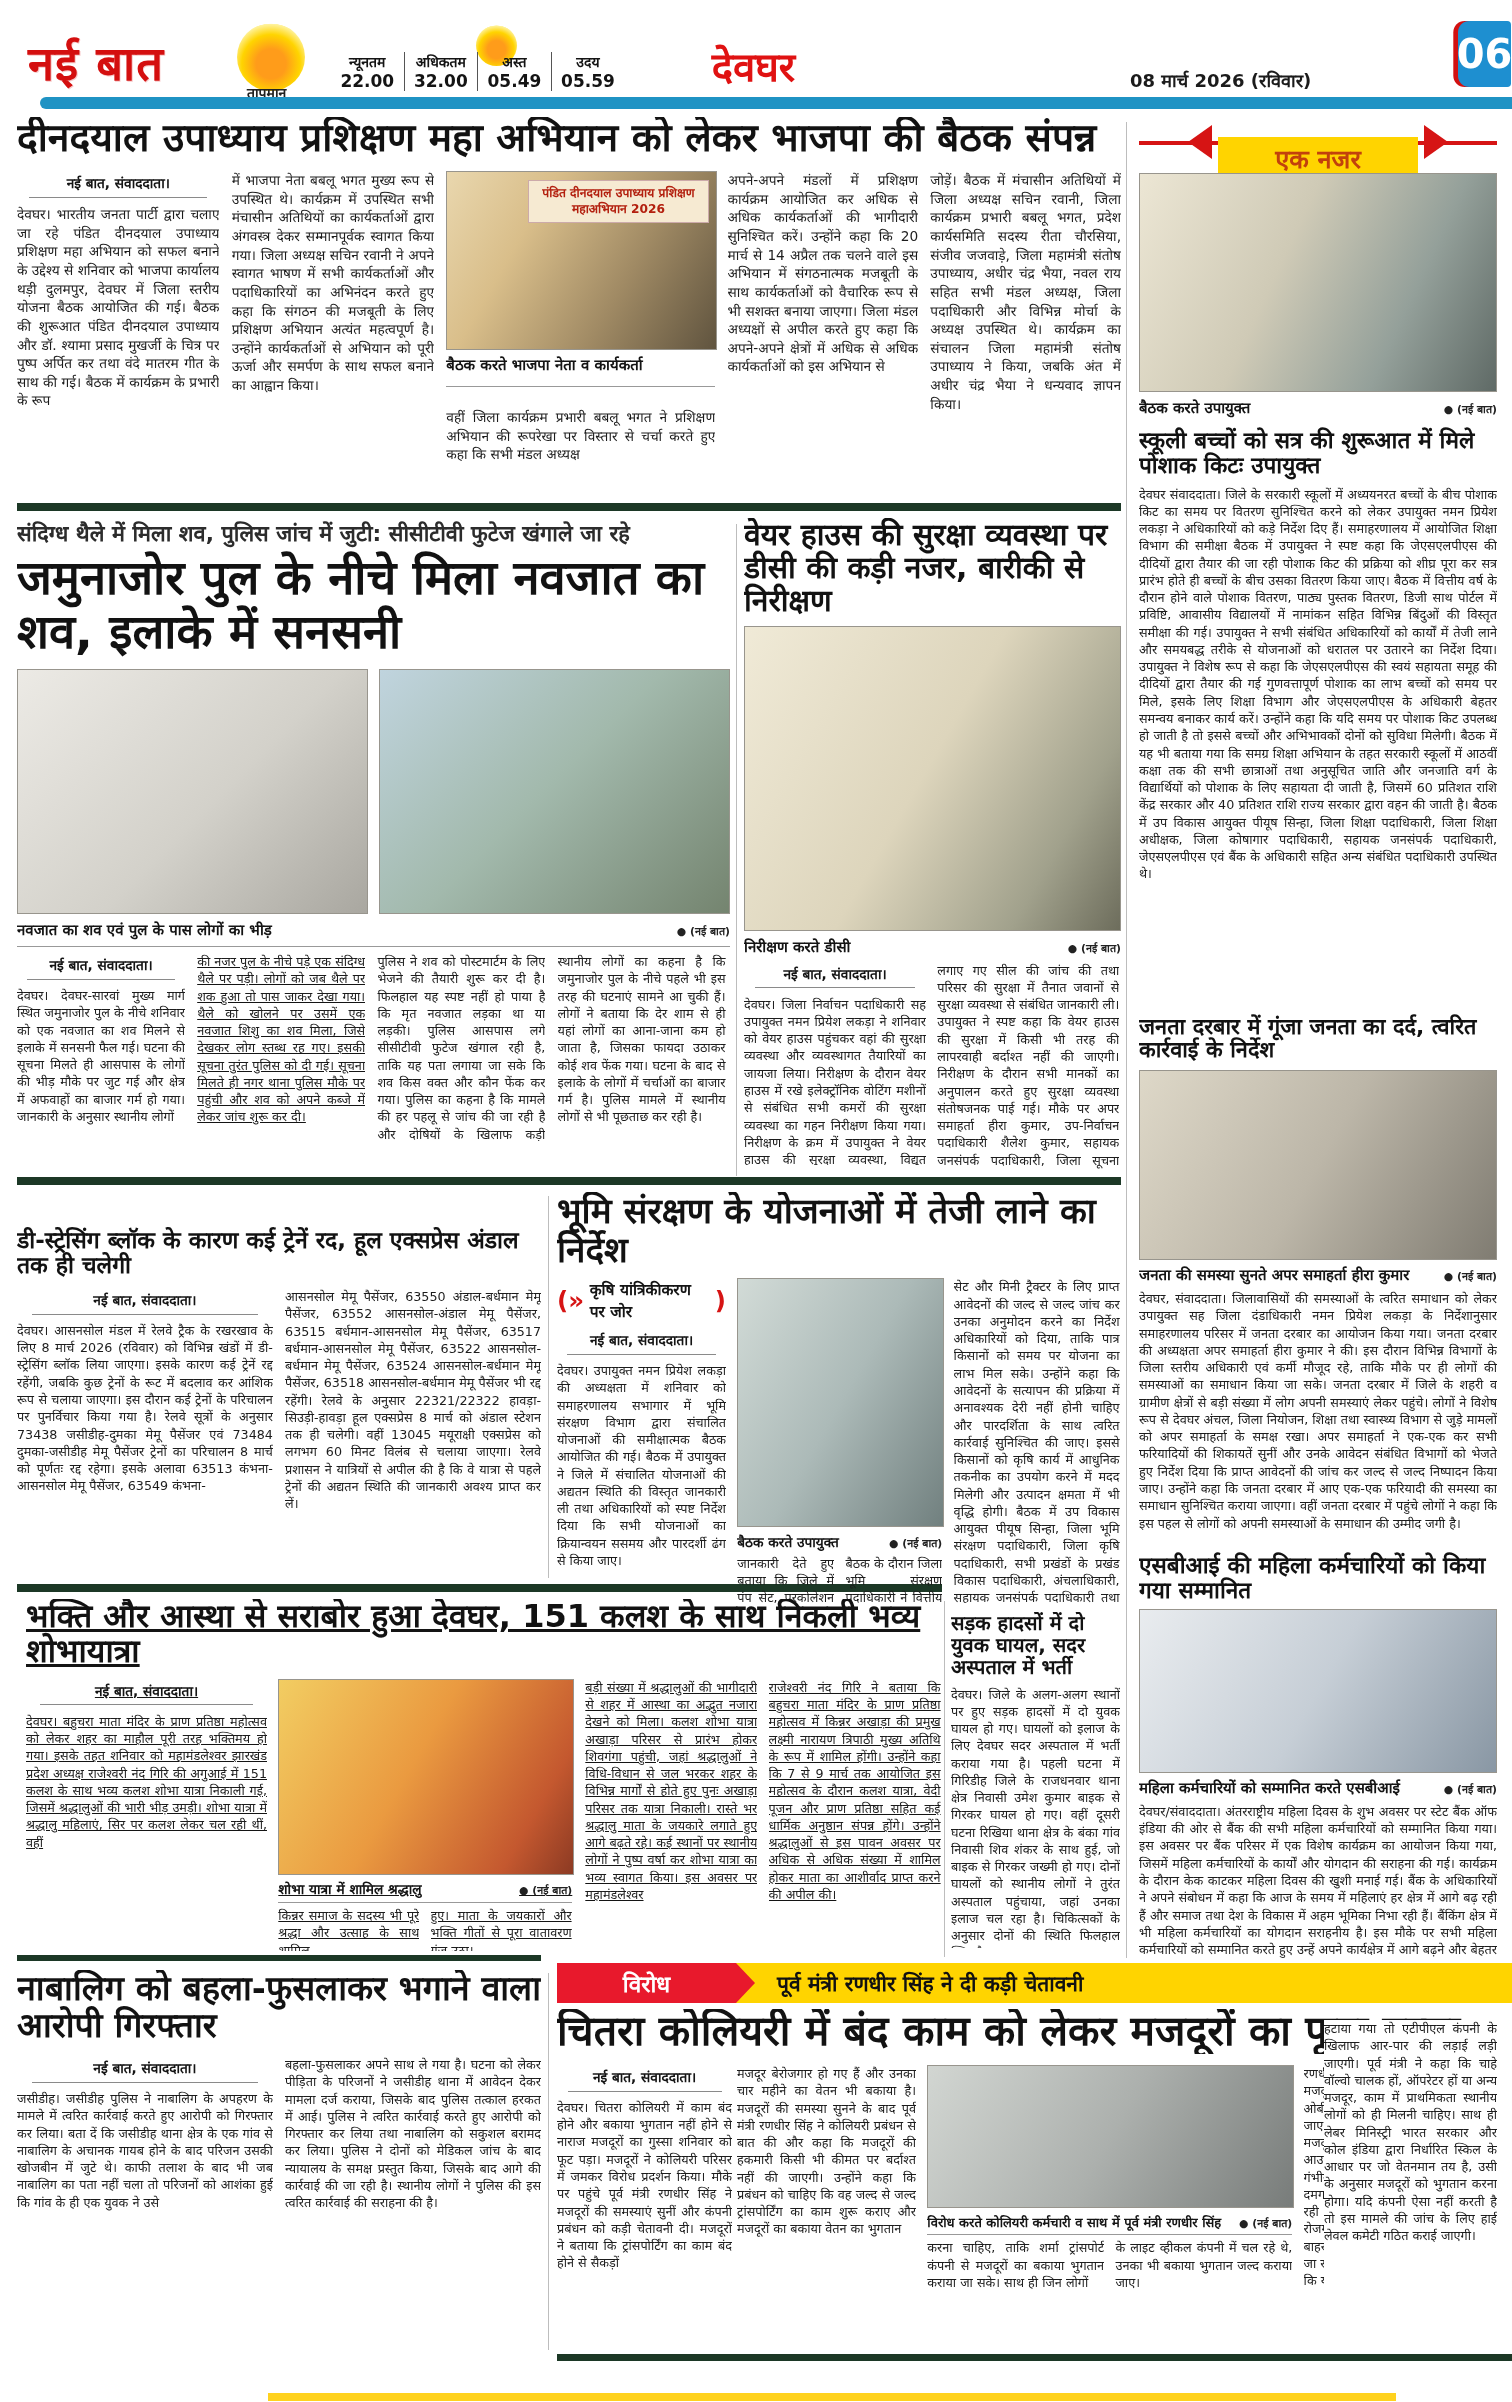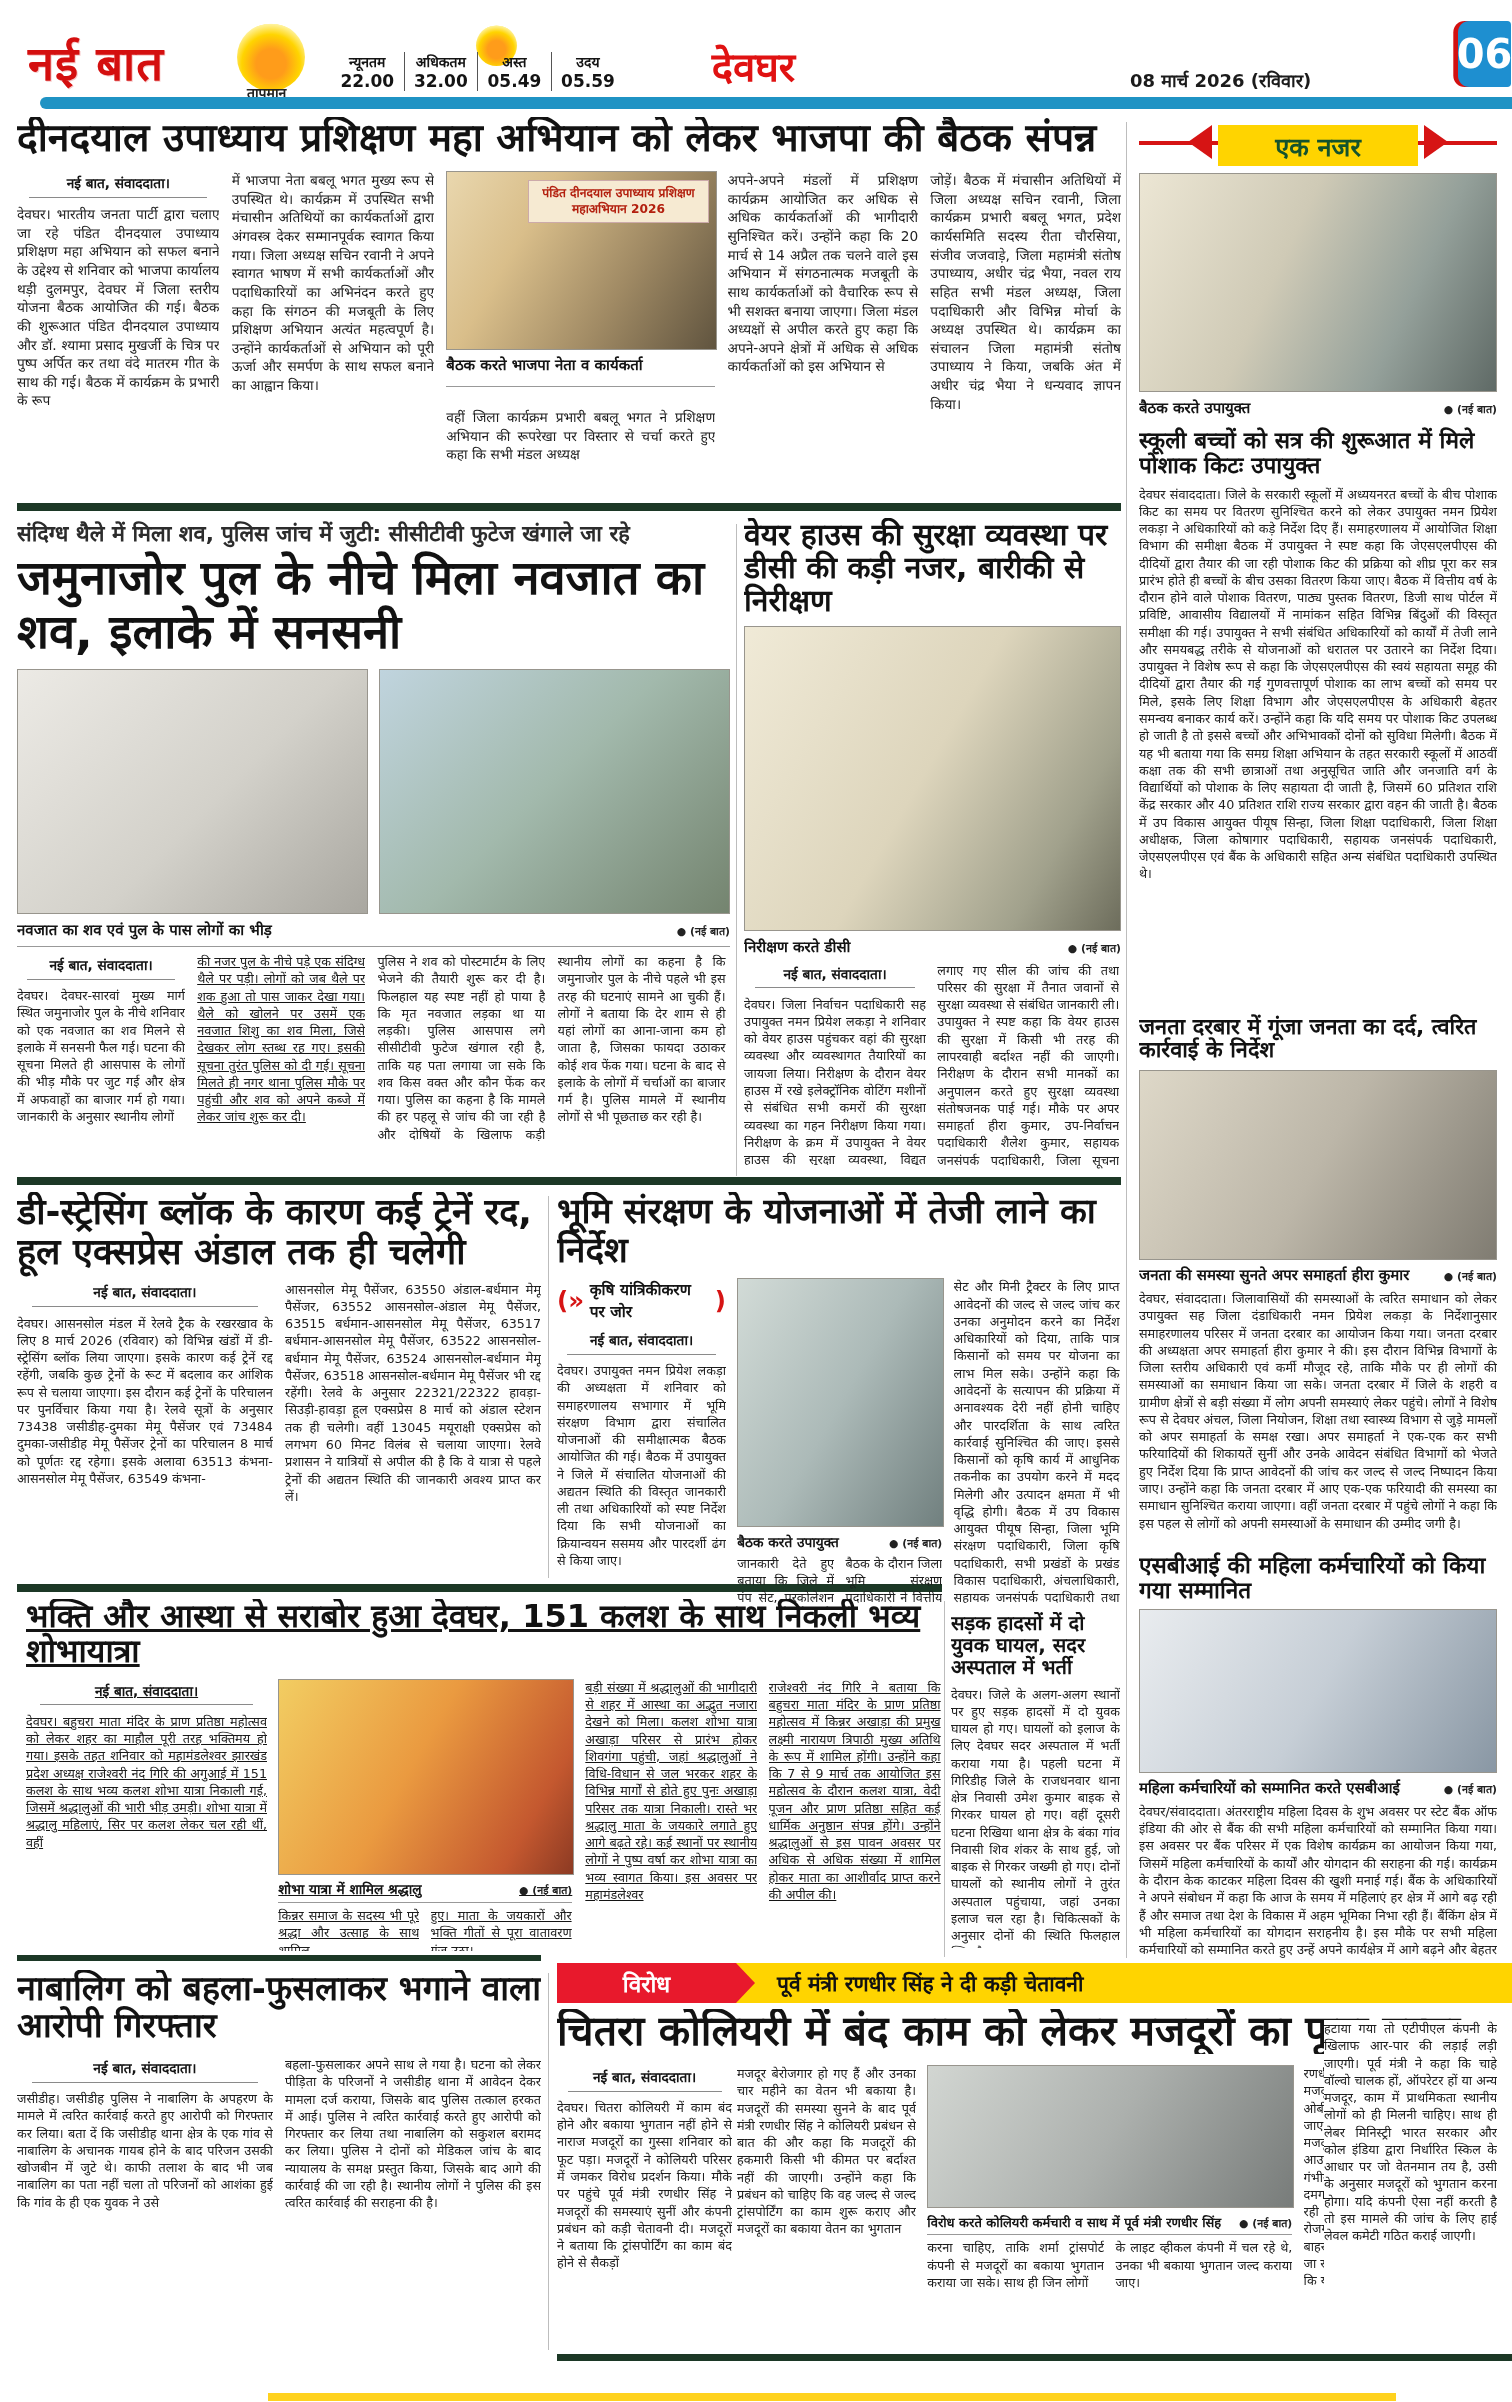--- a/index.html
+++ b/index.html
@@ -47,22 +47,22 @@
   .ph-protest{background:linear-gradient(120deg,#d2d6d2 0%,#acb0ad 50%,#787c7a 100%);}
   .banner-in-photo{position:absolute;top:7.5px;right:7.5px;left:30%;background:#f6ead2;color:#b3200f;
        font-weight:800;font-size:12.2px;line-height:1.25;padding:5.6px 7.5px;text-align:center;border:0.9px solid #caa;}
   .sep{position:absolute;background:#1c3826;}
   .vr{position:absolute;width:0.9px;background:#bdbdbd;}
   .row{display:flex;}
   .colgap>*+*{margin-left:12.2px;}
   
   .en-wrap{position:relative;height:43px;}
   .en-line{position:absolute;top:20px;left:0;right:0;height:3.8px;background:#d61414;}
-  .en-box{position:absolute;left:50%;transform:translateX(-50%);top:4px;width:200px;height:41px;background:#ffd400;
-          display:flex;align-items:center;justify-content:center;font-size:25.4px;font-weight:900;color:#14532d;}
+  .en-box{position:absolute;left:50%;transform:translateX(-50%);top:16px;width:200px;height:41px;background:#ffd400;
+          display:flex;align-items:center;justify-content:center;font-size:25.4px;font-weight:900;color:#c2410c;}
   .en-arrow{position:absolute;top:3.8px;width:0;height:0;border-top:17px solid transparent;border-bottom:17px solid transparent;}
   .en-arrow.l{left:calc(50% - 130px);border-right:24.5px solid #d61414;}
   .en-arrow.r{right:calc(50% - 130px);border-left:24.5px solid #d61414;}
   
   .virodh-row{display:flex;height:40px;}
   .virodh-badge{width:179px;background:#e8192c;color:#fff;font-size:22.6px;font-weight:900;
                 display:flex;align-items:center;justify-content:center;position:relative;}
   .virodh-badge:after{content:"";position:absolute;right:-19px;top:0;border-top:20px solid transparent;
                 border-bottom:20px solid transparent;border-left:19px solid #e8192c;}
   .virodh-band{flex:1;background:#ffd400;display:flex;align-items:center;padding-left:41px;
@@ -208,21 +208,21 @@
         <div class="bt small" style="height:169px;">देवघर। जिला निर्वाचन पदाधिकारी सह उपायुक्त नमन प्रियेश लकड़ा ने शनिवार को वेयर हाउस पहुंचकर वहां की सुरक्षा व्यवस्था और व्यवस्थागत तैयारियों का जायजा लिया। निरीक्षण के दौरान वेयर हाउस में रखे इलेक्ट्रॉनिक वोटिंग मशीनों से संबंधित सभी कमरों की सुरक्षा व्यवस्था का गहन निरीक्षण किया गया। निरीक्षण के क्रम में उपायुक्त ने वेयर हाउस की सुरक्षा व्यवस्था, विद्युत व्यवस्था, चौबीसों घंटे की निगरानी एवं लगाए गए सुरक्षा प्रोटोकॉल का अवलोकन करते हुए, भारत निर्वाचन आयोग द्वारा निर्धारित सभी मानकों के कड़ाई से अनुपालन का निर्देश संबंधित अधिकारियों को दिया। इस दौरान उन्होंने वेयर हाउस के मुख्य गेट पर</div>
       </div>
       <div style="width:182px;margin-left:11.3px;">
         <div class="bt small" style="height:209px;">लगाए गए सील की जांच की तथा परिसर की सुरक्षा में तैनात जवानों से सुरक्षा व्यवस्था से संबंधित जानकारी ली। उपायुक्त ने स्पष्ट कहा कि वेयर हाउस की सुरक्षा में किसी भी तरह की लापरवाही बर्दाश्त नहीं की जाएगी। निरीक्षण के दौरान सभी मानकों का अनुपालन करते हुए सुरक्षा व्यवस्था संतोषजनक पाई गई। मौके पर अपर समाहर्ता हीरा कुमार, उप-निर्वाचन पदाधिकारी शैलेश कुमार, सहायक जनसंपर्क पदाधिकारी, जिला सूचना विज्ञान पदाधिकारी एवं अन्य संबंधित कर्मी मौजूद थे।</div>
       </div>
     </div>
   </div>
   <div class="sep" style="left:17px;top:1177px;width:1104px;height:7.5px;"></div>
 
   <div class="abs" style="left:17px;top:1192px;width:524px;height:386px;overflow:hidden;">
-    <div class="hl" style="font-size:36px;">डी-स्ट्रेसिंग ब्लॉक के कारण कई ट्रेनें रद, हूल एक्सप्रेस अंडाल तक ही चलेगी</div>
+    <div class="hl" style="font-size:23px;margin-top:36px;">डी-स्ट्रेसिंग ब्लॉक के कारण कई ट्रेनें रद, हूल एक्सप्रेस अंडाल तक ही चलेगी</div>
     <div class="row" style="margin-top:9.4px;">
       <div style="width:256px;">
         <div class="by"><span>नई बात, संवाददाता।</span><span class="rule"></span></div>
         <div class="bt small" style="height:234px;">देवघर। आसनसोल मंडल में रेलवे ट्रैक के रखरखाव के लिए 8 मार्च 2026 (रविवार) को विभिन्न खंडों में डी-स्ट्रेसिंग ब्लॉक लिया जाएगा। इसके कारण कई ट्रेनें रद्द रहेंगी, जबकि कुछ ट्रेनों के रूट में बदलाव कर आंशिक रूप से चलाया जाएगा। इस दौरान कई ट्रेनों के परिचालन पर पुनर्विचार किया गया है। रेलवे सूत्रों के अनुसार 73438 जसीडीह-दुमका मेमू पैसेंजर एवं 73484 दुमका-जसीडीह मेमू पैसेंजर ट्रेनों का परिचालन 8 मार्च को पूर्णतः रद्द रहेगा। इसके अलावा 63513 कंभना-आसनसोल मेमू पैसेंजर, 63549 कंभना-</div>
       </div>
       <div style="width:256px;margin-left:12.2px;">
         <div class="bt small" style="height:273px;">आसनसोल मेमू पैसेंजर, 63550 अंडाल-बर्धमान मेमू पैसेंजर, 63552 आसनसोल-अंडाल मेमू पैसेंजर, 63515 बर्धमान-आसनसोल मेमू पैसेंजर, 63517 बर्धमान-आसनसोल मेमू पैसेंजर, 63522 आसनसोल-बर्धमान मेमू पैसेंजर, 63524 आसनसोल-बर्धमान मेमू पैसेंजर, 63518 आसनसोल-बर्धमान मेमू पैसेंजर भी रद्द रहेंगी। रेलवे के अनुसार 22321/22322 हावड़ा-सिउड़ी-हावड़ा हूल एक्सप्रेस 8 मार्च को अंडाल स्टेशन तक ही चलेगी। वहीं 13045 मयूराक्षी एक्सप्रेस को लगभग 60 मिनट विलंब से चलाया जाएगा। रेलवे प्रशासन ने यात्रियों से अपील की है कि वे यात्रा से पहले ट्रेनों की अद्यतन स्थिति की जानकारी अवश्य प्राप्त कर लें।</div>
       </div>
     </div>
   </div>

